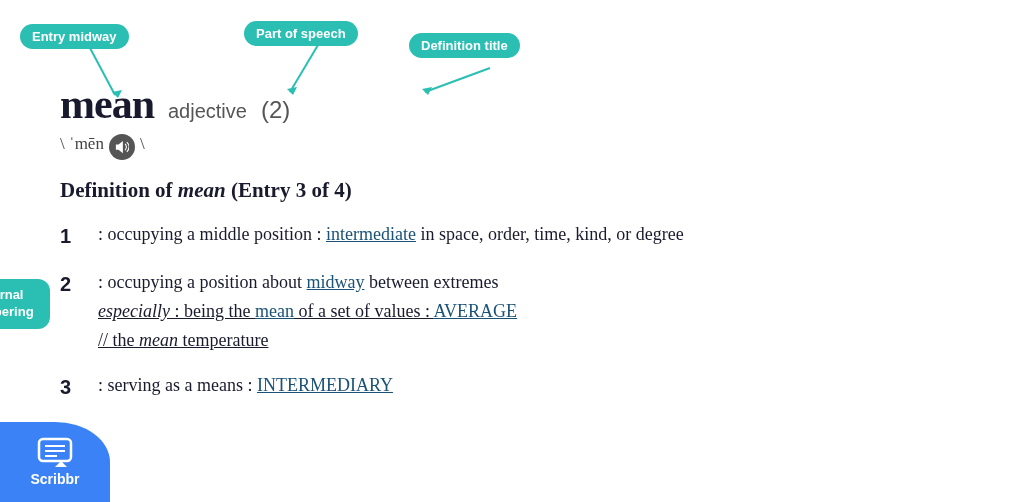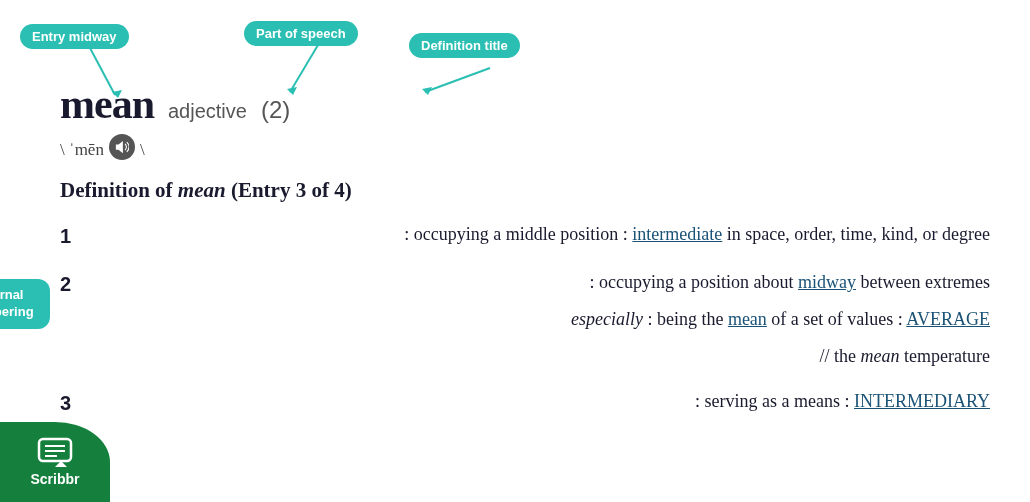--- a/index.html
+++ b/index.html
@@ -78,21 +78,21 @@
       color: #555;
       font-family: Arial, sans-serif;
     }
 
     
     .pronunciation {
       font-size: 17px;
       color: #444;
       margin-bottom: 18px;
       display: flex;
-      align-items: flex-end;
+      align-items: flex-start;
       gap: 5px;
     }
 
     .sound-icon {
       display: inline-flex;
       align-items: center;
       justify-content: center;
       width: 26px;
       height: 26px;
       background: #555;
@@ -134,32 +134,32 @@
     .def-number {
       font-weight: 700;
       font-size: 20px;
       min-width: 20px;
       font-family: Arial, sans-serif;
       color: #1a1a2e;
     }
 
     .def-text {
       flex: 1;
-      text-align: right;
     }
 
     .def-text a, .def-link {
       color: #1a5276;
       text-decoration: underline;
       cursor: pointer;
     }
 
     .def-sub {
       display: block;
-      margin-top: 10px;
+      margin-top: 2px;
+      text-decoration: underline;
     }
 
     .def-sub-italic {
       font-style: italic;
     }
 
     
     #bubble-internal {
       position: absolute;
       left: 0px;
@@ -175,21 +175,21 @@
       width: 100px;
     }
 
     
     .scribbr-logo {
       position: absolute;
       bottom: 0;
       left: 0;
       width: 110px;
       height: 80px;
-      background: #15803d;
+      background: #3b82f6;
       border-radius: 0 50% 0 0;
       display: flex;
       flex-direction: column;
       align-items: center;
       justify-content: center;
       gap: 4px;
     }
 
     .scribbr-logo-text {
       font-family: Arial, sans-serif;

